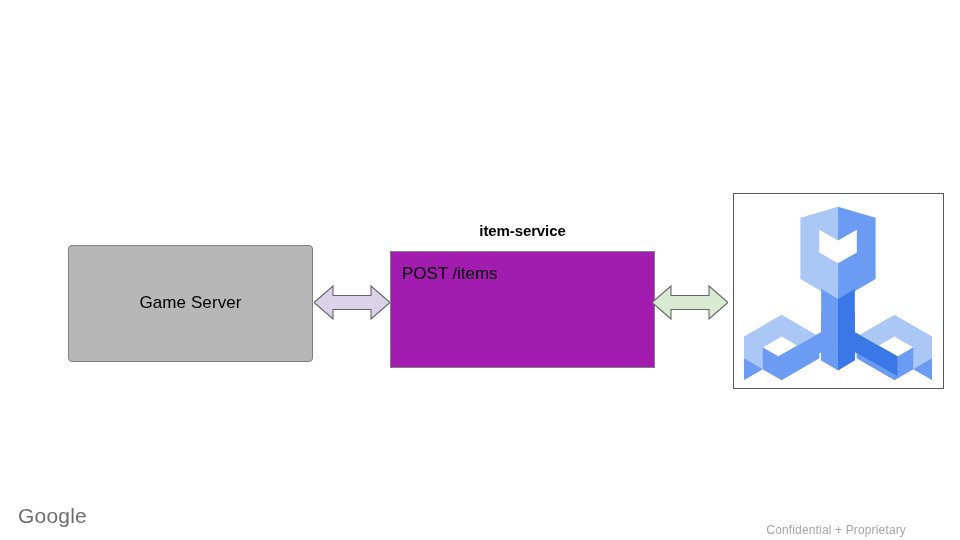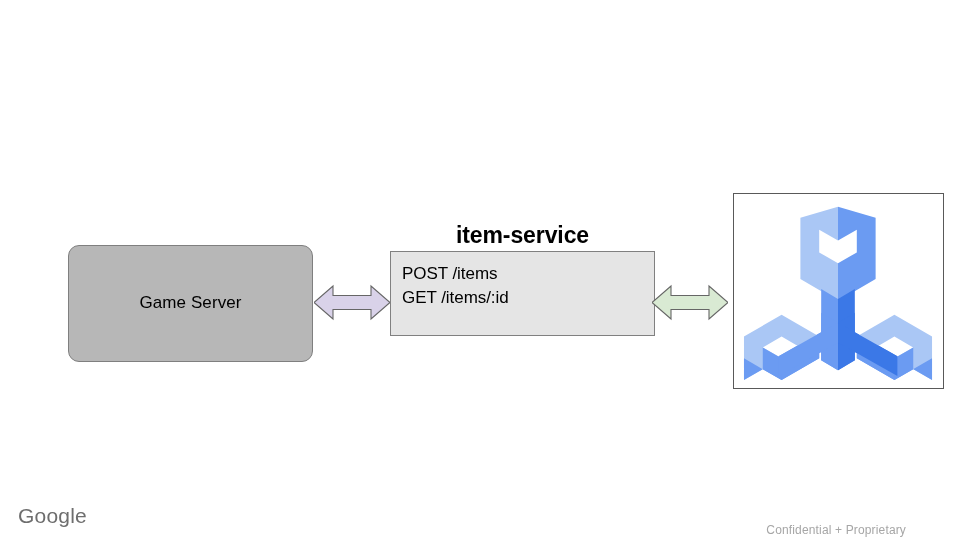--- a/index.html
+++ b/index.html
@@ -21,52 +21,52 @@
 
   
   #game-server-node {
     position: absolute;
     left: 68px;
     top: 245px;
     width: 245px;
     height: 117px;
     background: #b7b7b7;
     border: 1.3px solid #7f7f7f;
-    border-radius: 11px;
+    border-radius: 4px;
     box-sizing: border-box;
     display: flex;
     align-items: center;
     justify-content: center;
   }
   #game-server-node .node-label {
     font-size: 17px;
     color: #000000;
     letter-spacing: 0.1px;
     line-height: 1.2;
   }
 
   
   #service-title {
     position: absolute;
     left: 390px;
     top: 222px;
     width: 265px;
     text-align: center;
-    font-size: 23px;
+    font-size: 15px;
     font-weight: bold;
     color: #000000;
     letter-spacing: -0.1px;
   }
   #service-node {
     position: absolute;
     left: 390px;
     top: 251px;
     width: 265px;
-    height: 85px;
-    background: #e5e5e5;
+    height: 117px;
+    background: #a21caf;
     border: 1.2px solid #808080;
     box-sizing: border-box;
     padding: 10px 0 0 11px;
   }
   #service-node .endpoint-line {
     font-size: 17px;
     line-height: 23.5px;
     color: #000000;
     white-space: nowrap;
     letter-spacing: -0.05px;
@@ -134,21 +134,20 @@
   <div id="arrow-left" class="arrow-connector">
     <svg viewBox="0 0 76 45" width="76" height="45">
       <polygon points="0,22.5 19,6 19,15.5 57,15.5 57,6 76,22.5 57,39 57,29.5 19,29.5 19,39" fill="#d9d2e9" stroke="#666666" stroke-width="1.1" stroke-linejoin="miter"></polygon>
     </svg>
   </div>
 
   <div id="service-title">item-service</div>
 
   <div id="service-node">
     <div class="endpoint-line">POST /items</div>
-    <div class="endpoint-line">GET /items/:id</div>
   </div>
 
   <div id="arrow-right" class="arrow-connector">
     <svg viewBox="0 0 76 45" width="76" height="45">
       <polygon points="0,22.5 19,6 19,15.5 57,15.5 57,6 76,22.5 57,39 57,29.5 19,29.5 19,39" fill="#d9ead3" stroke="#666666" stroke-width="1.1" stroke-linejoin="miter"></polygon>
     </svg>
   </div>
 
   <div id="tool-image-frame">
     <svg viewBox="0 0 211 196" preserveAspectRatio="xMidYMid meet">

